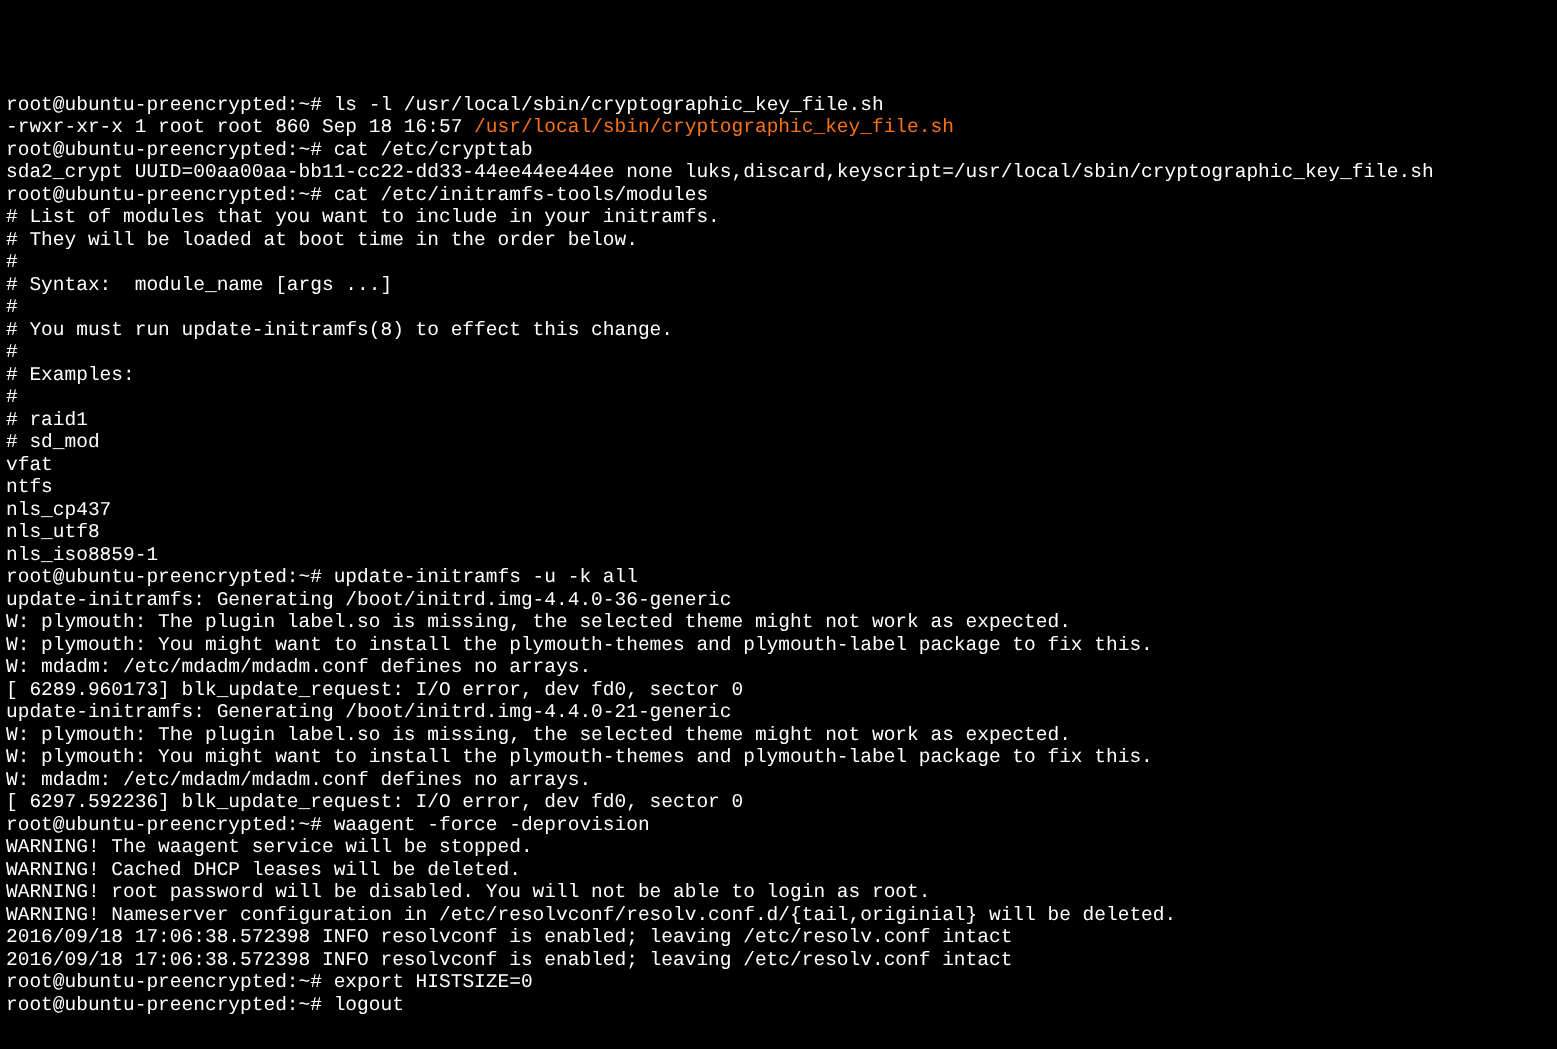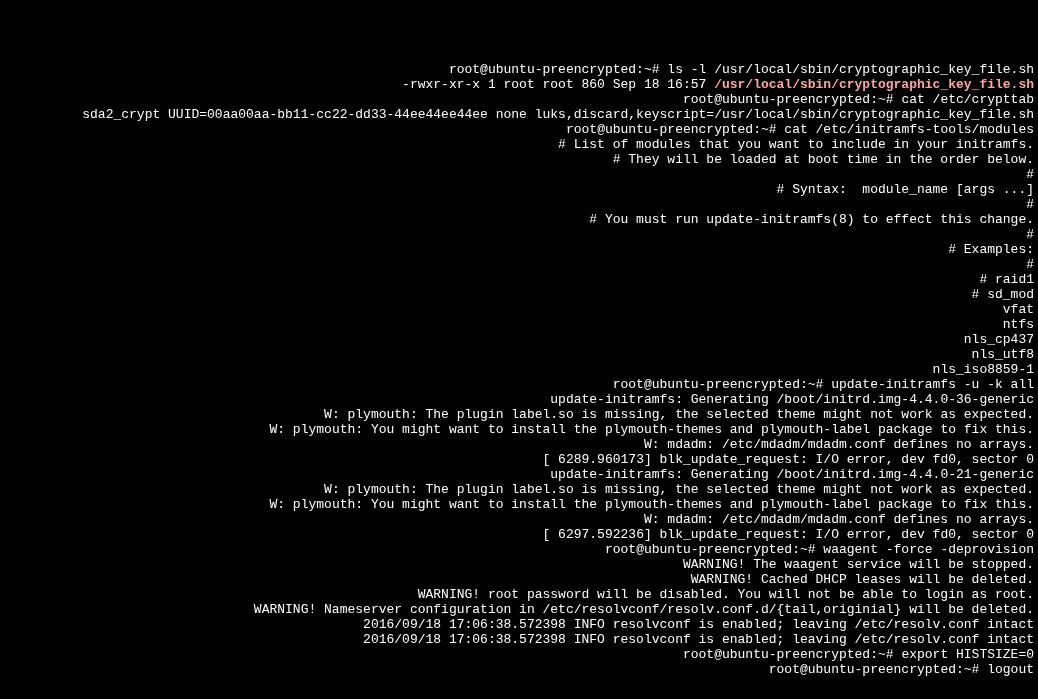--- a/index.html
+++ b/index.html
@@ -20,25 +20,24 @@
       white-space: pre;
     }
     .terminal {
       width: 100%;
       height: 100%;
       overflow: hidden;
     }
     .line {
       display: block;
       white-space: pre;
-      text-align: right;
     }
     .green {
-      color: #fca5a5;
-      font-weight: bold;
+      color: #f97316;
+      font-weight: normal;
     }
   </style>
 </head>
 <body>
 
 
 
 <div class="terminal"><span class="line"><span>root@ubuntu-preencrypted:~# </span><span>ls -l /usr/local/sbin/cryptographic_key_file.sh</span></span><span class="line"><span>-rwxr-xr-x 1 root root 860 Sep 18 16:57 </span><span class="green">/usr/local/sbin/cryptographic_key_file.sh</span></span><span class="line"><span>root@ubuntu-preencrypted:~# </span><span>cat /etc/crypttab</span></span><span class="line">sda2_crypt UUID=00aa00aa-bb11-cc22-dd33-44ee44ee44ee none luks,discard,keyscript=/usr/local/sbin/cryptographic_key_file.sh</span><span class="line"><span>root@ubuntu-preencrypted:~# </span><span>cat /etc/initramfs-tools/modules</span></span><span class="line"># List of modules that you want to include in your initramfs.</span><span class="line"># They will be loaded at boot time in the order below.</span><span class="line">#</span><span class="line"># Syntax:  module_name [args ...]</span><span class="line">#</span><span class="line"># You must run update-initramfs(8) to effect this change.</span><span class="line">#</span><span class="line"># Examples:</span><span class="line">#</span><span class="line"># raid1</span><span class="line"># sd_mod</span><span class="line">vfat</span><span class="line">ntfs</span><span class="line">nls_cp437</span><span class="line">nls_utf8</span><span class="line">nls_iso8859-1</span><span class="line"><span>root@ubuntu-preencrypted:~# </span><span>update-initramfs -u -k all</span></span><span class="line">update-initramfs: Generating /boot/initrd.img-4.4.0-36-generic</span><span class="line">W: plymouth: The plugin label.so is missing, the selected theme might not work as expected.</span><span class="line">W: plymouth: You might want to install the plymouth-themes and plymouth-label package to fix this.</span><span class="line">W: mdadm: /etc/mdadm/mdadm.conf defines no arrays.</span><span class="line">[ 6289.960173] blk_update_request: I/O error, dev fd0, sector 0</span><span class="line">update-initramfs: Generating /boot/initrd.img-4.4.0-21-generic</span><span class="line">W: plymouth: The plugin label.so is missing, the selected theme might not work as expected.</span><span class="line">W: plymouth: You might want to install the plymouth-themes and plymouth-label package to fix this.</span><span class="line">W: mdadm: /etc/mdadm/mdadm.conf defines no arrays.</span><span class="line">[ 6297.592236] blk_update_request: I/O error, dev fd0, sector 0</span><span class="line"><span>root@ubuntu-preencrypted:~# </span><span>waagent -force -deprovision</span></span><span class="line">WARNING! The waagent service will be stopped.</span><span class="line">WARNING! Cached DHCP leases will be deleted.</span><span class="line">WARNING! root password will be disabled. You will not be able to login as root.</span><span class="line">WARNING! Nameserver configuration in /etc/resolvconf/resolv.conf.d/{tail,originial} will be deleted.</span><span class="line">2016/09/18 17:06:38.572398 INFO resolvconf is enabled; leaving /etc/resolv.conf intact</span><span class="line">2016/09/18 17:06:38.572398 INFO resolvconf is enabled; leaving /etc/resolv.conf intact</span><span class="line"><span>root@ubuntu-preencrypted:~# </span><span>export HISTSIZE=0</span></span><span class="line"><span>root@ubuntu-preencrypted:~# </span><span>logout</span></span></div>
 
 

